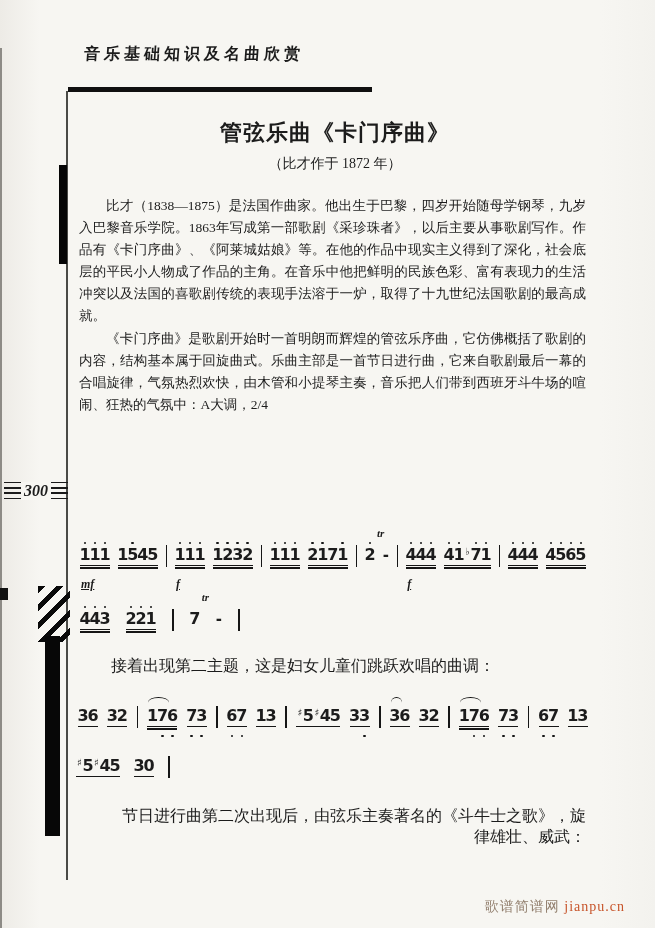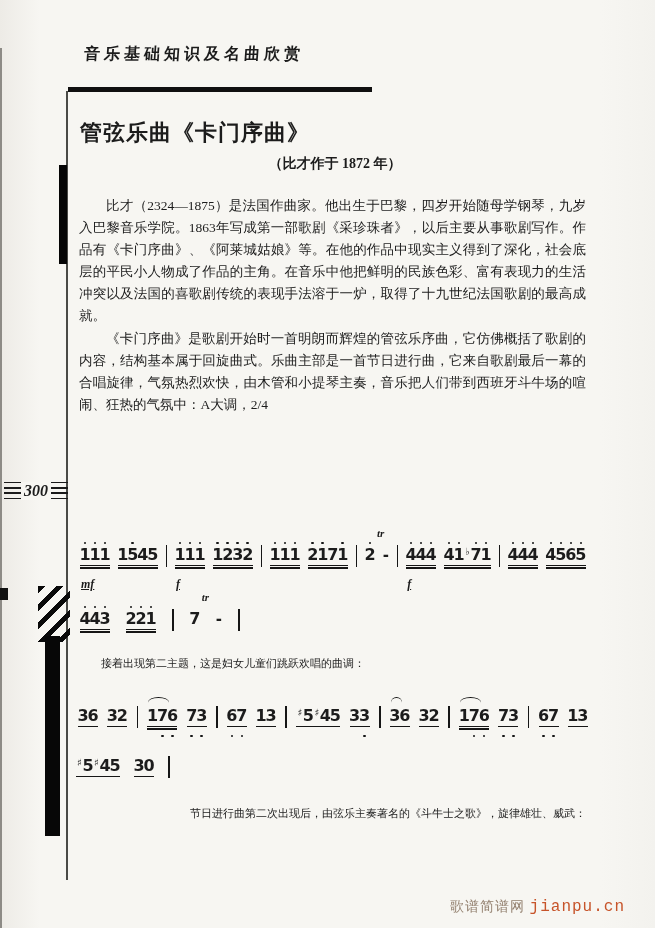--- a/index.html
+++ b/index.html
@@ -21,27 +21,27 @@
     background:repeating-linear-gradient(135deg,#0a0a0a 0 5px,transparent 5px 13px); }
   
   .running-header { position:absolute; left:84px; top:44px; font-size:16px; font-weight:700;
     letter-spacing:4px; transform:skewX(-4deg); }
   
   .page-tab { position:absolute; left:4px; top:482px; width:64px; height:18px;
     background:repeating-linear-gradient(to bottom,#1a1a1a 0 1.5px,transparent 1.5px 5.2px);
     display:flex; align-items:center; justify-content:center; }
   .page-tab .num { background:#f7f6f2; padding:0 3px; font:italic 700 16px "Liberation Serif",serif; }
   
-  .title { position:absolute; left:80px; top:118px; width:510px; 
+  .title { position:absolute; left:80px; top:118px; width:510px; text-align:center;
     font-size:22px; font-weight:700; letter-spacing:1px; }
-  .subtitle { position:absolute; left:80px; top:155px; width:510px; text-align:center; font-size:14px;font-weight:bold; }
+  .subtitle { position:absolute; left:80px; top:155px; width:510px; text-align:center; font-size:14px; }
   .body-text { position:absolute; left:79px; top:195px; width:507px;
     font-size:13.5px; line-height:22.1px; text-align:justify; }
   .body-text p { margin:0; text-indent:2em; }
-  .caption-line { position:absolute; left:79px; width:507px; font-size:11px; text-indent:2em; }
+  .caption-line { position:absolute; left:79px; width:507px; font-size:16px; text-indent:2em; }
   .intro-line { top:656px; }
   .closing-line { top:806px;text-align:right; }
   
   .mline { position:absolute; display:flex; align-items:flex-start; }
   .mline-0 { left:80px; top:540px; width:506px; justify-content:space-between; }
   .mline-1 { left:80px; top:604px; gap:16px; }
   .mline-2 { left:78px; top:701px; width:510px; justify-content:space-between; }
   .mline-3 { left:76px; top:751px; gap:14px; }
   .grp { position:relative; display:inline-flex; flex-direction:column; }
   .r { display:flex; }
@@ -55,21 +55,21 @@
   .ul { display:block; height:1.4px; background:#161616; width:100%; }
   .bar { width:1.7px; height:22px; background:#161616; margin-top:5px; }
   .dash { font-family:"DejaVu Sans",sans-serif; font-weight:700; font-size:15px; line-height:16px; margin-top:7px; }
   .orn { position:absolute; top:-13px; left:12px; font:italic 700 11px "Liberation Serif",serif; }
   .dyn { position:absolute; top:37px; left:1px; font:italic 700 12px "Liberation Serif",serif;text-decoration:underline; }
   .slur { position:absolute; top:-4px; left:1px; width:calc(100% - 9px); height:10px;
     border-top:1.5px solid #161616; border-radius:50%; }
   
   .watermark { position:absolute; top:898px; right:30px; font-size:14px; letter-spacing:1px; }
   .wm-site { color:#93806f;margin-left:20px; }
-  .wm-url { font-family:Liberation Mono, monospace; font-size:16px;text-align:right; }
+  .wm-url { font-family:Liberation Serif, serif; font-size:14px;text-align:right; }
 </style>
 </head>
 <body>
 
 <div class="page">
 
   <div class="edge-line"></div>
   <div class="edge-notch"></div>
   <div class="header-rule"></div>
   <div class="frame-line"></div>
@@ -80,21 +80,21 @@
   <div class="running-header">音乐基础知识及名曲欣赏</div>
 
   <div class="page-tab">
     <span class="num">300</span>
   </div>
 
   <div class="title">管弦乐曲《卡门序曲》</div>
   <div class="subtitle">（比才作于 1872 年）</div>
 
   <div class="body-text">
-    <p>比才（2324—1875）是法国作曲家。他出生于巴黎，四岁开始随母学钢琴，九岁入巴黎音乐学院。1863年写成第一部歌剧《采珍珠者》，以后主要从事歌剧写作。作品有《卡门序曲》、《阿莱城姑娘》等。在他的作品中现实主义得到了深化，社会底层的平民小人物成了作品的主角。在音乐中他把鲜明的民族色彩、富有表现力的生活冲突以及法国的喜歌剧传统的表现手法溶于一炉，取得了十九世纪法国歌剧的最高成就。</p>
+    <p>比才（1838—1875）是法国作曲家。他出生于巴黎，四岁开始随母学钢琴，九岁入巴黎音乐学院。1863年写成第一部歌剧《采珍珠者》，以后主要从事歌剧写作。作品有《卡门序曲》、《阿莱城姑娘》等。在他的作品中现实主义得到了深化，社会底层的平民小人物成了作品的主角。在音乐中他把鲜明的民族色彩、富有表现力的生活冲突以及法国的喜歌剧传统的表现手法溶于一炉，取得了十九世纪法国歌剧的最高成就。</p>
     <p>《卡门序曲》是歌剧开始时一首明朗而辉煌的管弦乐序曲，它仿佛概括了歌剧的内容，结构基本属于回旋曲式。乐曲主部是一首节日进行曲，它来自歌剧最后一幕的合唱旋律，气氛热烈欢快，由木管和小提琴主奏，音乐把人们带到西班牙斗牛场的喧闹、狂热的气氛中：A大调，2/4</p>
   </div>
 
   <div class="mline mline-0">
       <span class="grp">
         <span class="r hi">
           <span class="cell dot"></span>
           <span class="cell dot"></span>
           <span class="cell dot"></span>
         </span>

